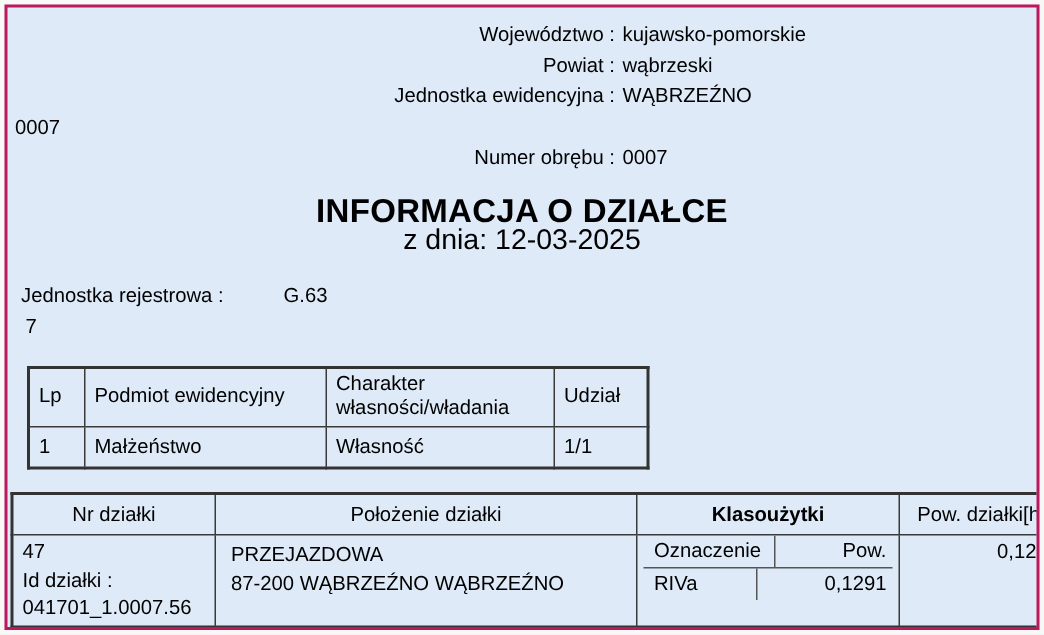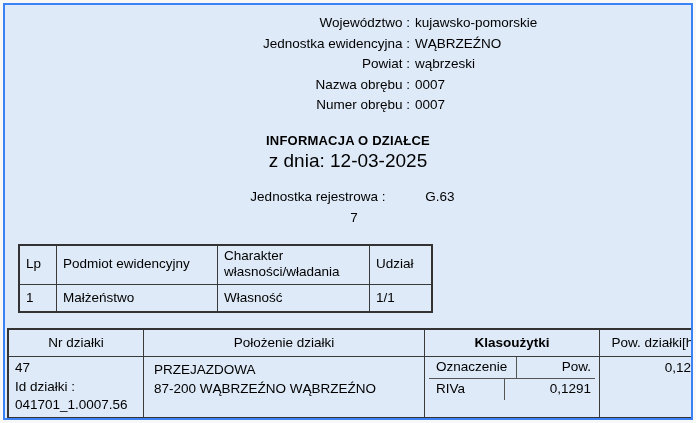--- a/index.html
+++ b/index.html
@@ -11,50 +11,50 @@
     font-family: "Liberation Sans", "DejaVu Sans", sans-serif;
     color: #000000;
     font-size: 13.5px;
     -webkit-font-smoothing: antialiased;
   }
   .frame {
     box-sizing: border-box;
     width: 690px;
     height: 417px;
     margin: 3px;
-    border: 2px solid #3b82f6;
+    border: 2px solid #be185d;
     background: #deeaf8;
     overflow: hidden;
   }
 
   
   .header-block { padding-top: 8px; }
   .hrow { display: flex; line-height: 20.6px; }
   .hlabel { width: 405px; text-align: right; white-space: pre; }
   .hvalue { margin-left: 5px; white-space: pre; }
 
   
   .title {
     margin-top: 16px;
     text-align: center;
     font-weight: bold;
-    font-size: 13px;
+    font-size: 22px;
     line-height: 18px;
     letter-spacing: 0.2px;
   }
   .subtitle {
     margin-top: 3px;
     text-align: center;
     font-size: 19px;
     line-height: 15px;
   }
 
   
   .registry { margin-top: 18px; margin-left: 9px; }
-  .rrow { display: flex; line-height: 21px; justify-content: center; }
+  .rrow { display: flex; line-height: 21px; }
   .rlabel { width: 172px; white-space: pre; }
   .rvalue { margin-left: 3px; white-space: pre; }
 
   
   table {
     border-collapse: collapse;
     table-layout: fixed;
     font-size: 13.5px;
   }
   .t1, .t2 { border: 2px solid #333333; }
@@ -98,29 +98,28 @@
 <body>
 
 <div class="frame">
 
   <div class="header-block">
     <div class="hrow">
       <span class="hlabel">Województwo :</span>
       <span class="hvalue">kujawsko-pomorskie</span>
     </div>
     <div class="hrow">
+      <span class="hlabel">Powiat :</span>
+      <span class="hvalue">wąbrzeski</span>
+    </div>
+    <div class="hrow">
       <span class="hlabel">Jednostka ewidencyjna :</span>
       <span class="hvalue">WĄBRZEŹNO</span>
     </div>
     <div class="hrow">
-      <span class="hlabel">Powiat :</span>
-      <span class="hvalue">wąbrzeski</span>
-    </div>
-    <div class="hrow">
-      <span class="hlabel">Nazwa obrębu :</span>
       <span class="hvalue">0007</span>
     </div>
     <div class="hrow">
       <span class="hlabel">Numer obrębu :</span>
       <span class="hvalue">0007</span>
     </div>
   </div>
 
   <div class="title">INFORMACJA O DZIAŁCE</div>
   <div class="subtitle">z dnia: 12-03-2025</div>

